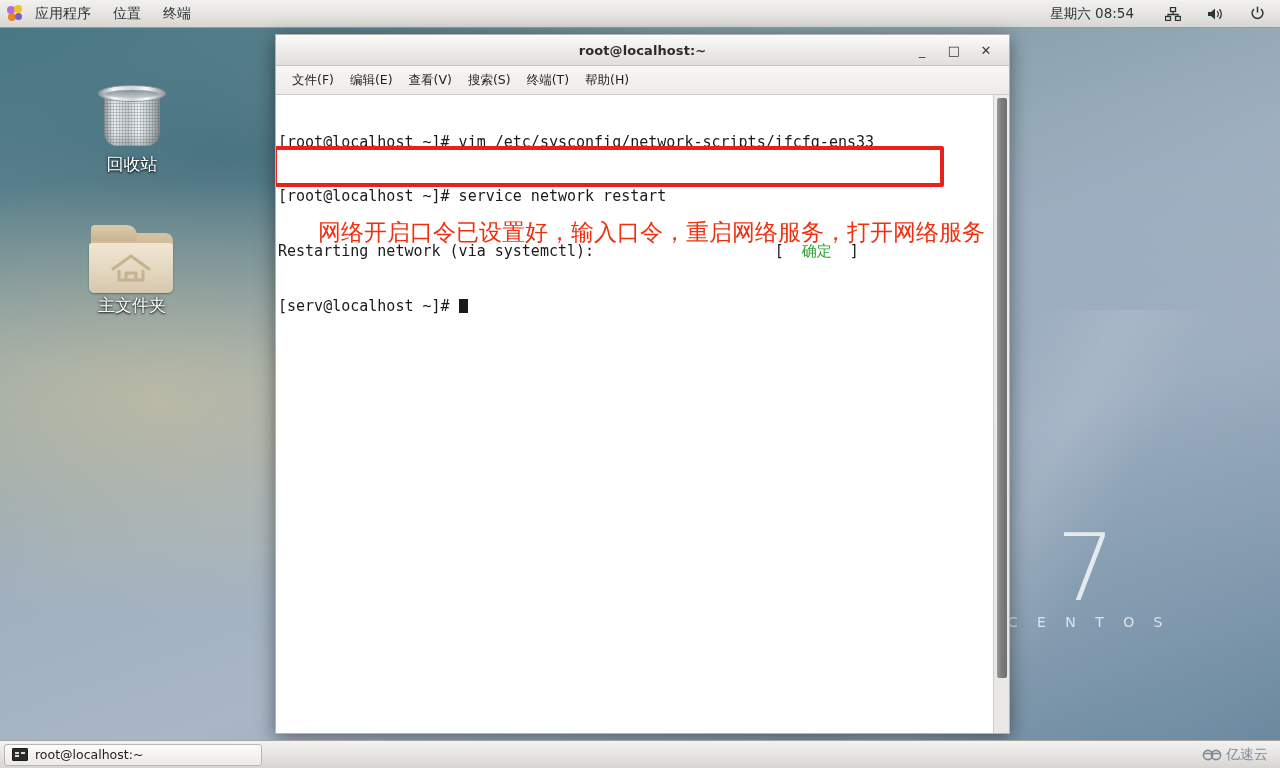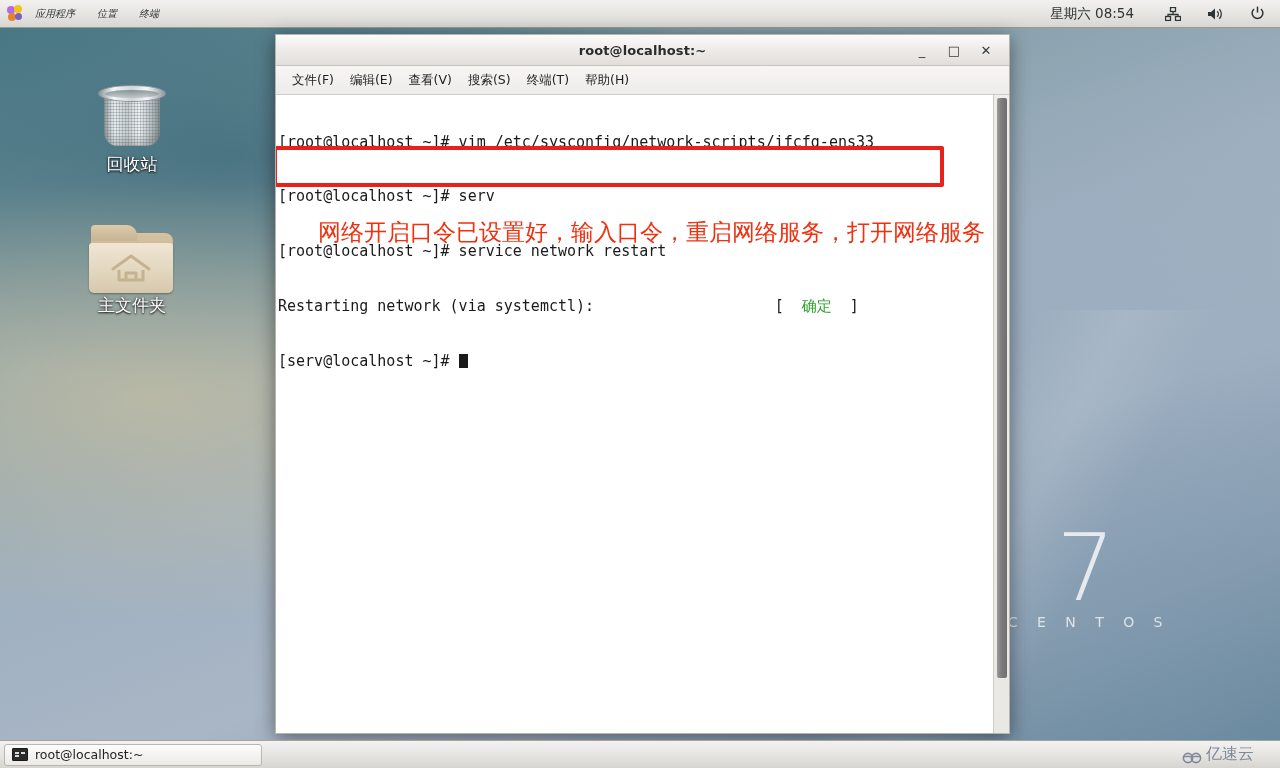--- a/index.html
+++ b/index.html
@@ -26,22 +26,22 @@
 
   
   #top-panel {
     position:absolute; left:0; top:0; width:1280px; height:28px;
     background:linear-gradient(180deg,#f2f1f0 0%,#e7e5e2 52%,#d8d6d2 100%);
     border-bottom:1px solid #9a9a95;
     display:flex; align-items:center;
   }
   .panel-left { display:flex; align-items:center; height:100%; }
   .panel-item {
-    font-size:10px; color:#2e3436; padding:0 11px; height:100%;
-    display:flex; align-items:center; white-space:nowrap;font-style:italic;
+    font-size:14px; color:#2e3436; padding:0 11px; height:100%;
+    display:flex; align-items:center; white-space:nowrap;
   }
   #apps-icon { width:17px; height:17px; margin-left:7px; position:relative; }
   #apps-icon i {
     position:absolute; display:block; border-radius:50%;
   }
   #apps-icon i:nth-child(1){ width:8px;height:8px; left:0; top:1px;  background:#b36be0; }
   #apps-icon i:nth-child(2){ width:8px;height:8px; left:7px;top:0;   background:#f0c419; }
   #apps-icon i:nth-child(3){ width:8px;height:8px; left:1px;top:8px; background:#e8822b; }
   #apps-icon i:nth-child(4){ width:7px;height:7px; left:8px;top:8px; background:#7b5ec7; }
   .panel-right {
@@ -209,22 +209,22 @@
   #task-button .tlabel { font-size:12.5px; color:#232323; white-space:nowrap; }
   .term-mini {
     width:16px; height:13px; background:#2b2b2b; border:1px solid #1a1a1a;
     border-radius:1px; position:relative; flex:0 0 auto;
   }
   .term-mini::before{
     content:""; position:absolute; left:2px; top:3px; width:4px; height:1.5px;
     background:#dcdcdc; box-shadow:0 3px 0 #dcdcdc, 6px 0 0 #dcdcdc;
   }
   #watermark {
-    margin-left:auto; display:flex; align-items:flex-end; gap:4px;
-    padding-right:26px; color:#7e8a99; font-size:16px; white-space:nowrap;
+    margin-left:auto; display:flex; align-items:center; gap:4px;
+    padding-right:12px; color:#7e8a99; font-size:14px; white-space:nowrap;
   }
 
   
   #centos-brand {
     position:absolute; right:110px; bottom:110px;
     text-align:center; pointer-events:none; user-select:none;
   }
   #centos-seven {
     font-size:92px; line-height:86px; color:rgba(255,255,255,0.78);
     font-family:"DejaVu Sans","Liberation Sans",sans-serif; font-weight:300;
@@ -325,21 +325,20 @@
     <div class="menu-item">编辑(E)</div>
     <div class="menu-item">查看(V)</div>
     <div class="menu-item">搜索(S)</div>
     <div class="menu-item">终端(T)</div>
     <div class="menu-item">帮助(H)</div>
   </div>
 
   <div id="terminal-body">
     <div id="term-text">
       <div class="term-line">[root@localhost ~]# vim /etc/sysconfig/network-scripts/ifcfg-ens33</div>
-      <div class="term-line">[root@localhost ~]# serv</div>
       <div class="term-line">[root@localhost ~]# service network restart</div>
       <div class="term-line"><span>Restarting network (via systemctl):</span><span style="white-space:pre">                    </span><span>[</span><span style="white-space:pre">  </span><span class="ok-green">确定</span><span style="white-space:pre">  </span><span>]</span></div>
       <div class="term-line"><span>[serv@localhost ~]# </span><span class="cursor-block"></span></div>
 
       <div id="highlight-box"></div>
       <div id="annotation">网络开启口令已设置好，输入口令，重启网络服务，打开网络服务</div>
     </div>
 
     <div id="term-scrollbar">
       <div id="term-scroll-thumb"></div>

